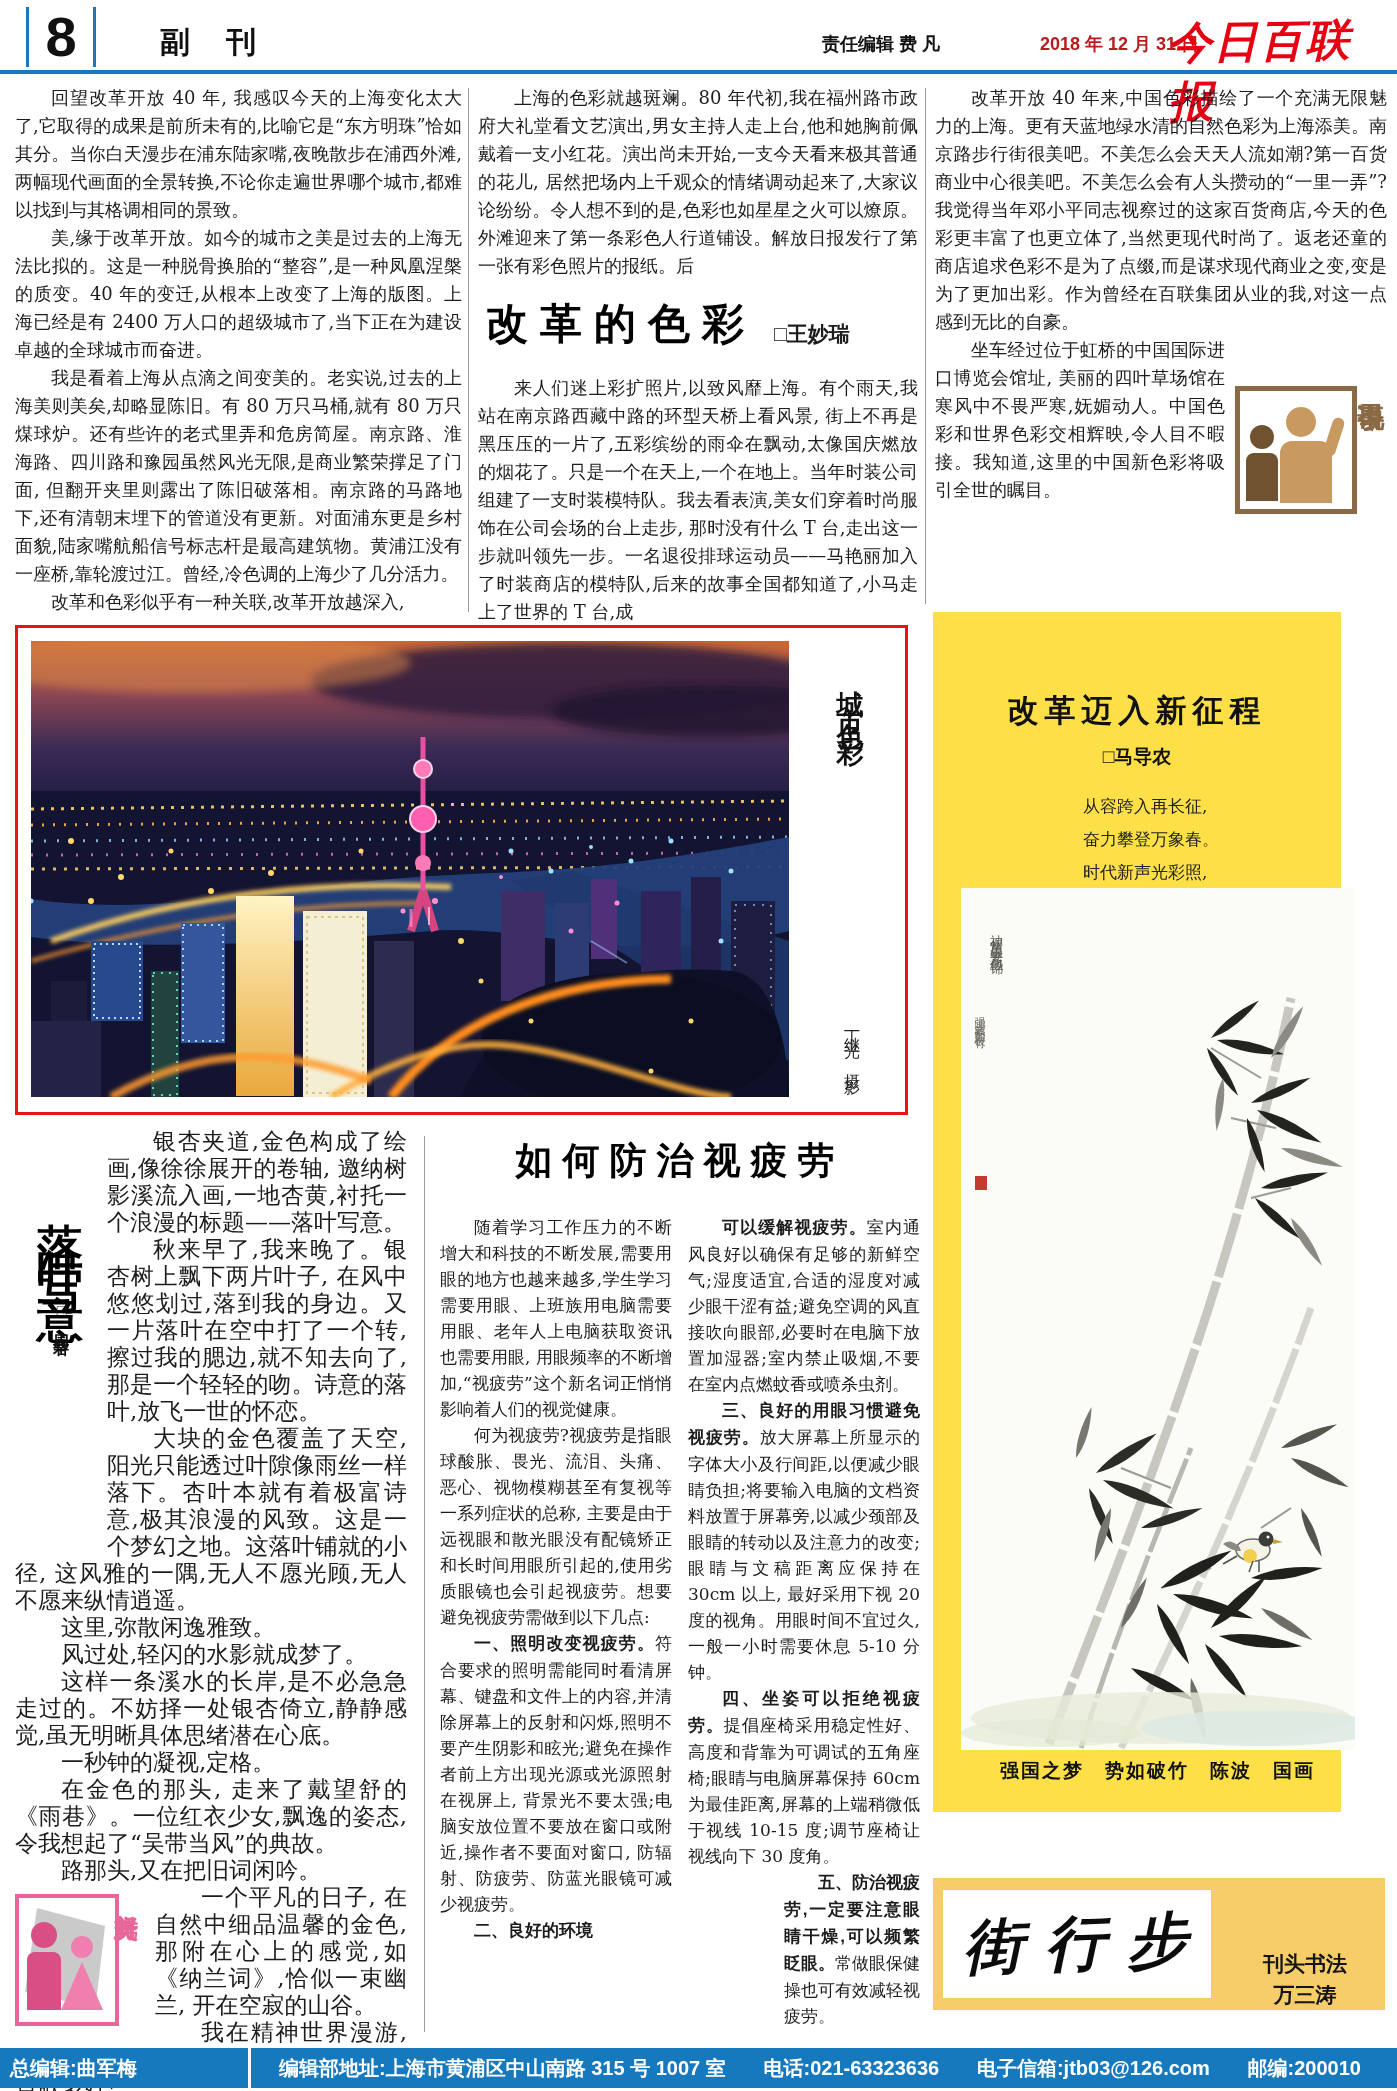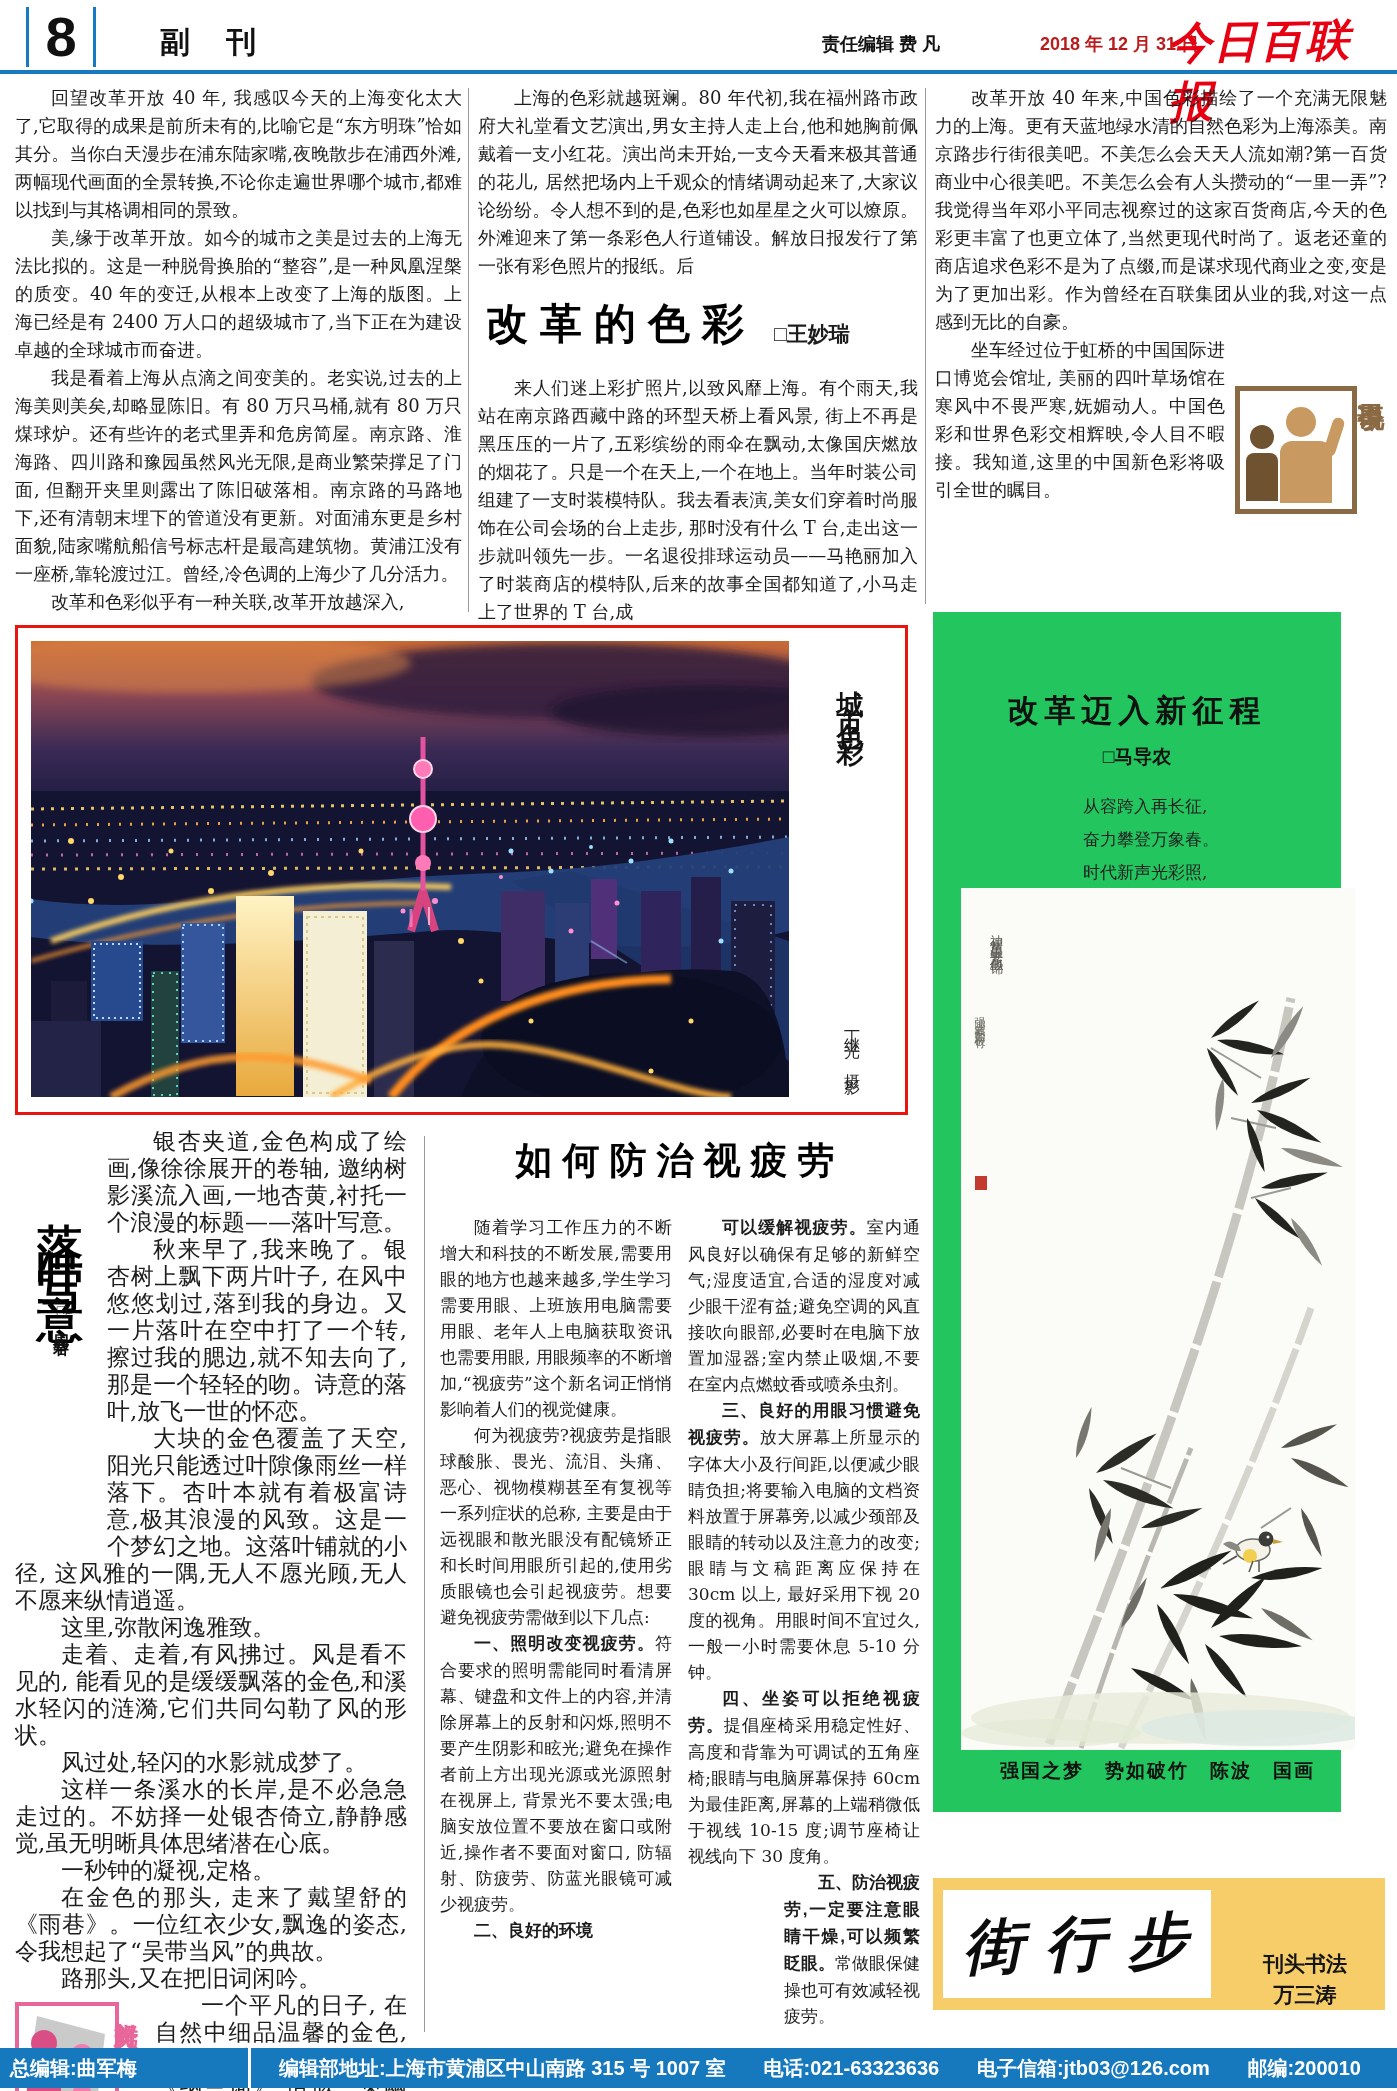--- a/index.html
+++ b/index.html
@@ -33,21 +33,21 @@
   .bt-p1-body{position:absolute;left:40px;top:50px;width:52px;height:62px;border-radius:12px 12px 0 0;background:#c89a62;}
   .bt-p1-arm{position:absolute;left:88px;top:26px;width:12px;height:40px;border-radius:6px;background:#c89a62;transform:rotate(18deg);}
   .bt-label{position:absolute;right:0;top:0;font-family:"Liberation Sans",sans-serif;font-size:27px;font-weight:900;color:#8a6a44;line-height:33px;width:30px;text-align:center;}
   
   .photo-box{left:15px;top:625px;width:893px;height:490px;border:3px solid #e8140f;background:#fff;box-sizing:border-box;display:flex;padding:13px;}
   .photo-art{width:758px;height:456px;flex:0 0 auto;}
   .photo-side{flex:1;position:relative;}
   .photo-title{position:absolute;right:24px;top:28px;font-size:27px;font-weight:700;letter-spacing:16px;color:#111;}
   .photo-credit{position:absolute;right:30px;bottom:26px;font-size:16px;letter-spacing:6px;color:#222;}
   
-  .pink-panel{left:933px;top:612px;width:408px;height:1200px;background:#22c55e;}
+  .pink-panel{left:933px;top:612px;width:408px;height:1200px;background:#fde047;}
   .poem-title{position:absolute;left:0;top:78px;width:100%;text-align:center;font-size:31px;font-weight:700;letter-spacing:6px;color:#111;}
   .poem-author{position:absolute;left:0;top:132px;width:100%;text-align:center;font-family:"Liberation Sans",sans-serif;font-size:19px;font-weight:700;color:#111;}
   .poem-body{position:absolute;left:150px;top:178px;font-size:17px;line-height:33px;color:#222;}
   .paint-wrap{position:absolute;left:28px;top:276px;width:394px;height:862px;background:#fbfbf8;}
   .paint-inscr{position:absolute;left:28px;top:36px;font-size:13px;color:#5a5a52;letter-spacing:4px;line-height:15px;}
   .paint-inscr2{position:absolute;left:10px;top:120px;font-size:11px;color:#6e6e64;letter-spacing:3px;}
   .paint-seal{position:absolute;left:14px;top:288px;width:12px;height:14px;background:#c23b2e;}
   .paint-caption{position:absolute;left:0;top:1146px;width:100%;box-sizing:border-box;padding-right:26px;text-align:right;font-size:19px;font-weight:700;letter-spacing:2px;color:#111;}
   
   .gold-box{left:933px;top:1878px;width:452px;height:132px;background:#f6cd68;}
@@ -364,21 +364,20 @@
 
 <div class="abs leaves">
   <div class="lv-float">
     <div class="lv-title vert">落叶写意</div>
     <div class="lv-author vert">□周华君</div>
   </div>
   <p>银杏夹道,金色构成了绘画,像徐徐展开的卷轴, 邀纳树影溪流入画,一地杏黄,衬托一个浪漫的标题——落叶写意。</p>
   <p>秋来早了,我来晚了。银杏树上飘下两片叶子, 在风中悠悠划过,落到我的身边。又一片落叶在空中打了一个转,擦过我的腮边,就不知去向了,那是一个轻轻的吻。诗意的落叶,放飞一世的怀恋。</p>
   <p>大块的金色覆盖了天空,阳光只能透过叶隙像雨丝一样落下。杏叶本就有着极富诗意,极其浪漫的风致。这是一个梦幻之地。这落叶铺就的小径, 这风雅的一隅,无人不愿光顾,无人不愿来纵情逍遥。</p>
   <p>这里,弥散闲逸雅致。</p>
-  <p>走着、走着,有风拂过。风是看不见的, 能看见的是缓缓飘落的金色,和溪水轻闪的涟漪,它们共同勾勒了风的形状。</p>
   <p>风过处,轻闪的水影就成梦了。</p>
   <p>这样一条溪水的长岸,是不必急急走过的。不妨择一处银杏倚立,静静感觉,虽无明晰具体思绪潜在心底。</p>
   <p>一秒钟的凝视,定格。</p>
   <p>在金色的那头, 走来了戴望舒的《雨巷》。一位红衣少女,飘逸的姿态,令我想起了“吴带当风”的典故。</p>
   <p>路那头,又在把旧词闲吟。</p>
   <div class="badge-nice">
     <div class="bn-box">
       <div class="bn-bg"></div>
       <div class="bn-m-head"></div>
       <div class="bn-m-body"></div>

